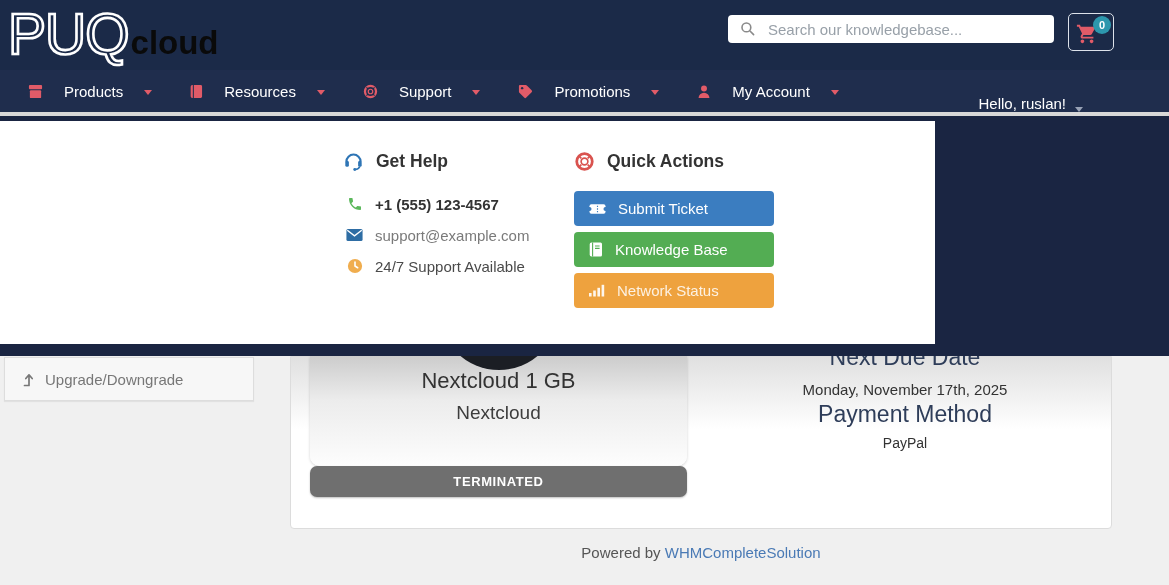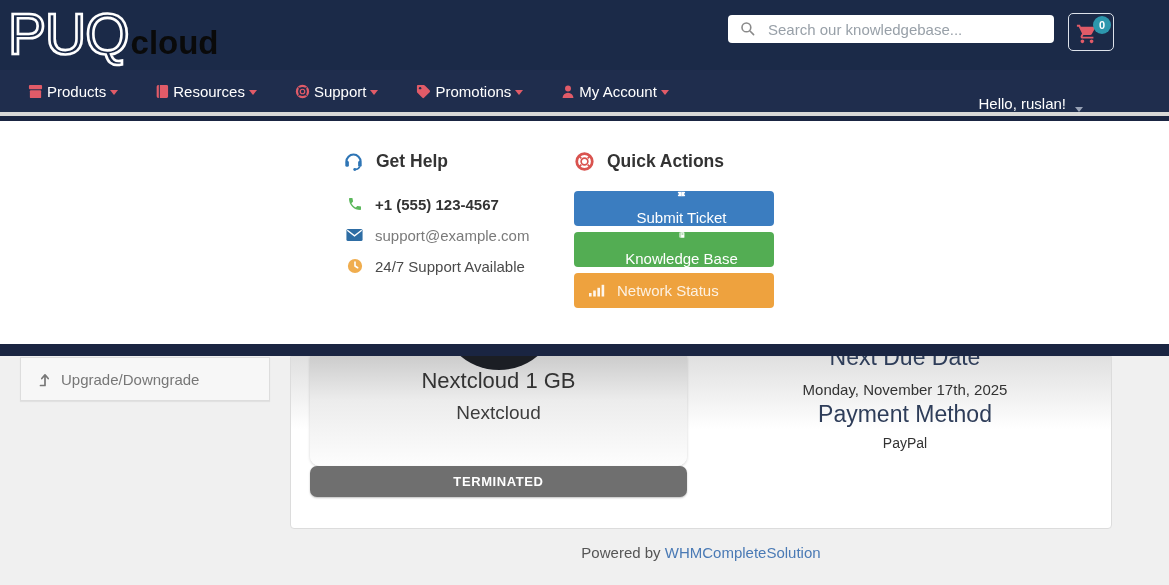--- a/index.html
+++ b/index.html
@@ -2,21 +2,21 @@
 <html><head>
 <meta charset="utf-8">
 <style>
   * { margin:0; padding:0; box-sizing:border-box; }
   html,body { font-family:"Liberation Sans","DejaVu Sans",sans-serif; }
   .stage { position:relative; width:1169px; height:585px; overflow:hidden; background:#f0f0f0; }
 
   
   .page-bg   { position:absolute; left:0; top:356px; width:1169px; height:229px; background:#f0f0f0; z-index:0; }
   .banner    { position:absolute; left:0; top:116px; width:1169px; height:240px; background:#1a2542; z-index:2; }
-  .dropdown  { position:absolute; left:0; top:121px; width:1169px; height:223px; background:#ffffff; z-index:3; }
+  .dropdown  { position:absolute; left:0; top:121px; width:935px; height:223px; background:#ffffff; z-index:3; }
   .header    { position:absolute; left:0; top:0;     width:1169px; height:70px;  background:#1b2a48; z-index:4; }
   .navbar    { position:absolute; left:0; top:70px;  width:1169px; height:42px;  background:#1f2d4d; z-index:4;
                display:flex; align-items:center; padding-left:28px; column-gap:38px; }
   .strip-gray{ position:absolute; left:0; top:112px; width:1169px; height:4px; background:#d8d8d8; z-index:4; }
 
   
   .logo { position:absolute; left:8px; top:0px; height:70px; display:flex; align-items:baseline; cursor:pointer; }
   .logo-puq { font-size:57px; font-weight:normal; letter-spacing:-1px; line-height:68px; color:#ffffff; }
   @supports (-webkit-text-stroke: 2px white) {
     .logo-puq { color:transparent; -webkit-text-stroke:2.6px #ffffff; }
@@ -27,48 +27,48 @@
   .search input { border:none; outline:none; flex:1; font-size:15px; color:#333; background:transparent;
                   font-family:"Liberation Sans","DejaVu Sans",sans-serif; }
   .search input::placeholder { color:#98a0a8; }
   .cart-btn { position:absolute; left:1068px; top:13px; width:46px; height:38px; border:1px solid #dde2ea;
               border-radius:5px; cursor:pointer; }
   .cart-btn svg { position:absolute; left:7px; top:9px; }
   .cart-badge { position:absolute; right:2px; top:2px; width:18px; height:18px; border-radius:50%;
                 background:#2d97ad; color:#fff; font-size:11px; font-weight:bold; line-height:18px; text-align:center; }
 
   
-  .nav-item { display:flex; align-items:center; gap:4px; font-size:15px; color:#ffffff; cursor:pointer; white-space:nowrap; }
+  .nav-item { display:flex; align-items:center; gap:21px; font-size:15px; color:#ffffff; cursor:pointer; white-space:nowrap; }
   .caret { width:0; height:0; border-left:4px solid transparent; border-right:4px solid transparent;
            border-top:5px solid #e15b68; margin-top:2px; }
   .greeting { position:absolute; right:86px; top:0; height:42px; display:flex; align-items:flex-end; gap:9px;
               color:#fff; font-size:15px; cursor:pointer; }
   .caret-gray { border-top-color:#98a2b6; }
 
   
   .gh-col { position:absolute; left:343px; top:30px; }
   .menu-h { display:flex; align-items:center; gap:12px; font-size:17.5px; font-weight:bold; color:#333; }
   .gh-rows { position:absolute; left:345px; top:74px; }
   .gh-row { display:flex; align-items:center; gap:11px; margin-bottom:13px; height:18px; }
   .gh-row .ic { width:19px; display:flex; justify-content:center; }
   .t-phone { font-size:15px; font-weight:bold; color:#333;text-align:right; }
   .t-email { font-size:15px; color:#7a7a7a; }
   .t-clock { font-size:15px; color:#4a4a4a; }
   .qa-col { position:absolute; left:574px; top:30px; }
   .qa-buttons { position:absolute; left:574px; top:70px; }
   .qa-btn { width:200px; height:35px; margin-bottom:6px; border-radius:4px; display:flex; align-items:center;
             padding-left:15px; gap:12px; color:#fff; font-size:15px; cursor:pointer; border:none;
             font-family:"Liberation Sans","DejaVu Sans",sans-serif; }
-  .btn-blue   { background:#3b7dc0;flex-direction:column; }
-  .btn-green  { background:#53ad53;flex-direction:column; }
+  .btn-blue   { background:#3b7dc0; }
+  .btn-green  { background:#53ad53; }
   .btn-orange { background:#eea23e; }
   .btn-orange .lbl { color:rgba(255,255,255,.85); }
 
   
-  .sidebar-card { position:absolute; left:20px; top:357px; width:250px; height:44px; background:#f7f7f7;
+  .sidebar-card { position:absolute; left:4px; top:357px; width:250px; height:44px; background:#f7f7f7;
                   border:1px solid #ddd; box-shadow:0 1px 1px rgba(0,0,0,.06); z-index:1; }
   .sidebar-item { width:100%; height:100%; display:flex; align-items:center; gap:10px; padding-left:17px;
                   font-size:15px; color:#777; cursor:pointer; }
 
   .main-card { position:absolute; left:290px; top:356px; width:822px; height:173px; background:#fff;
                border:1px solid #dcdcdc; border-radius:0 0 4px 4px; z-index:1; }
   .main-card::before { content:""; position:absolute; left:0; top:0; width:100%; height:72px;
                        background:linear-gradient(180deg,#e0e0e0 0%,rgba(255,255,255,0) 100%); }
 
   .product-card { position:absolute; left:310px; top:356px; width:377px; height:110px; z-index:1;

